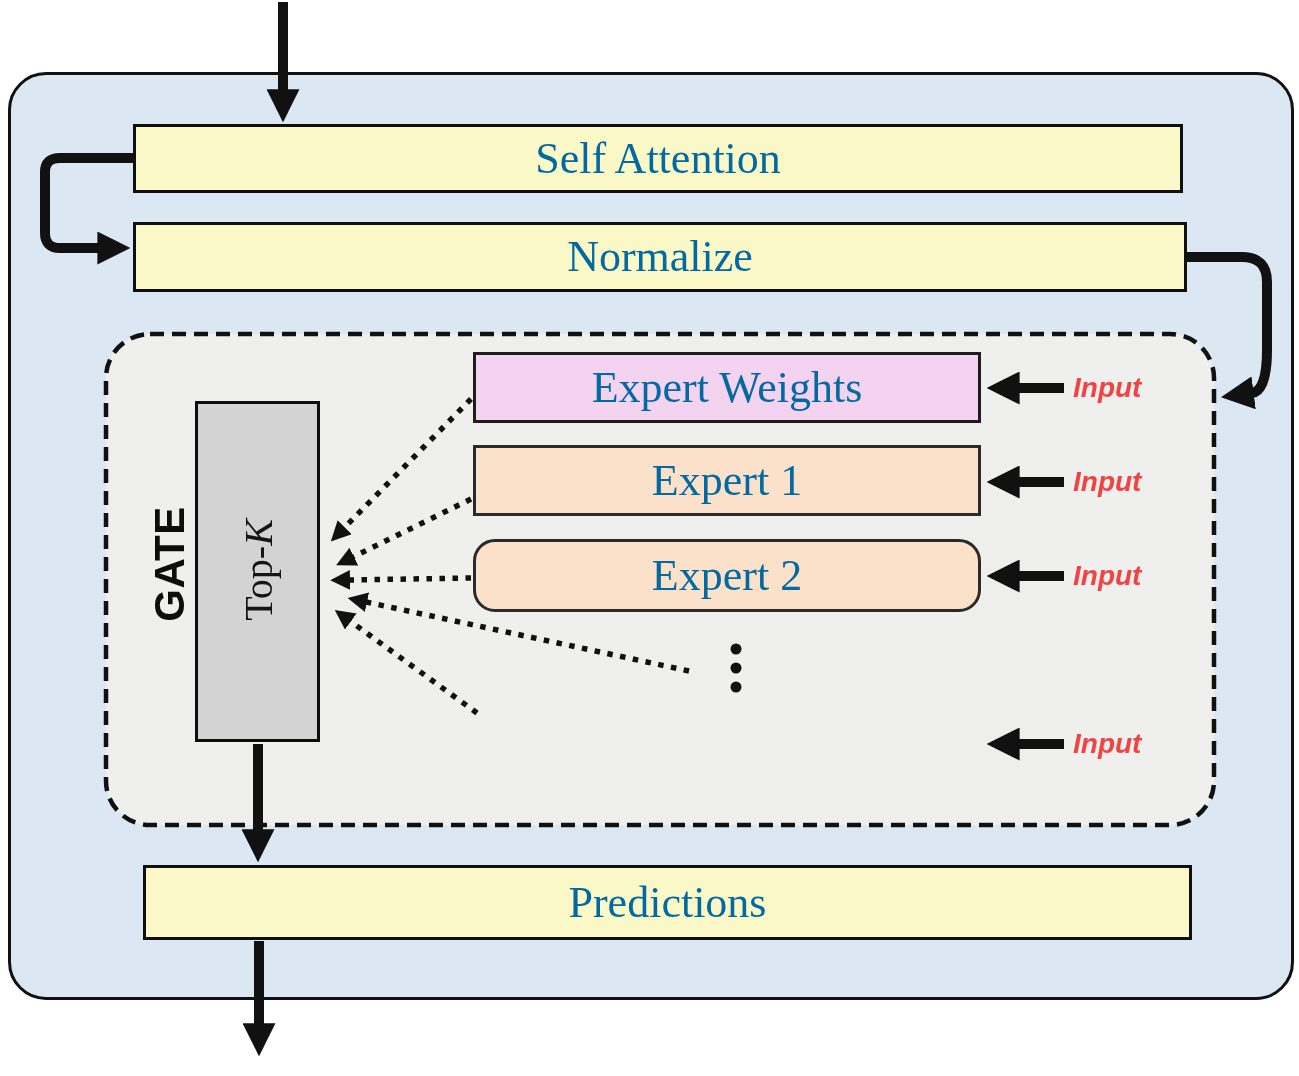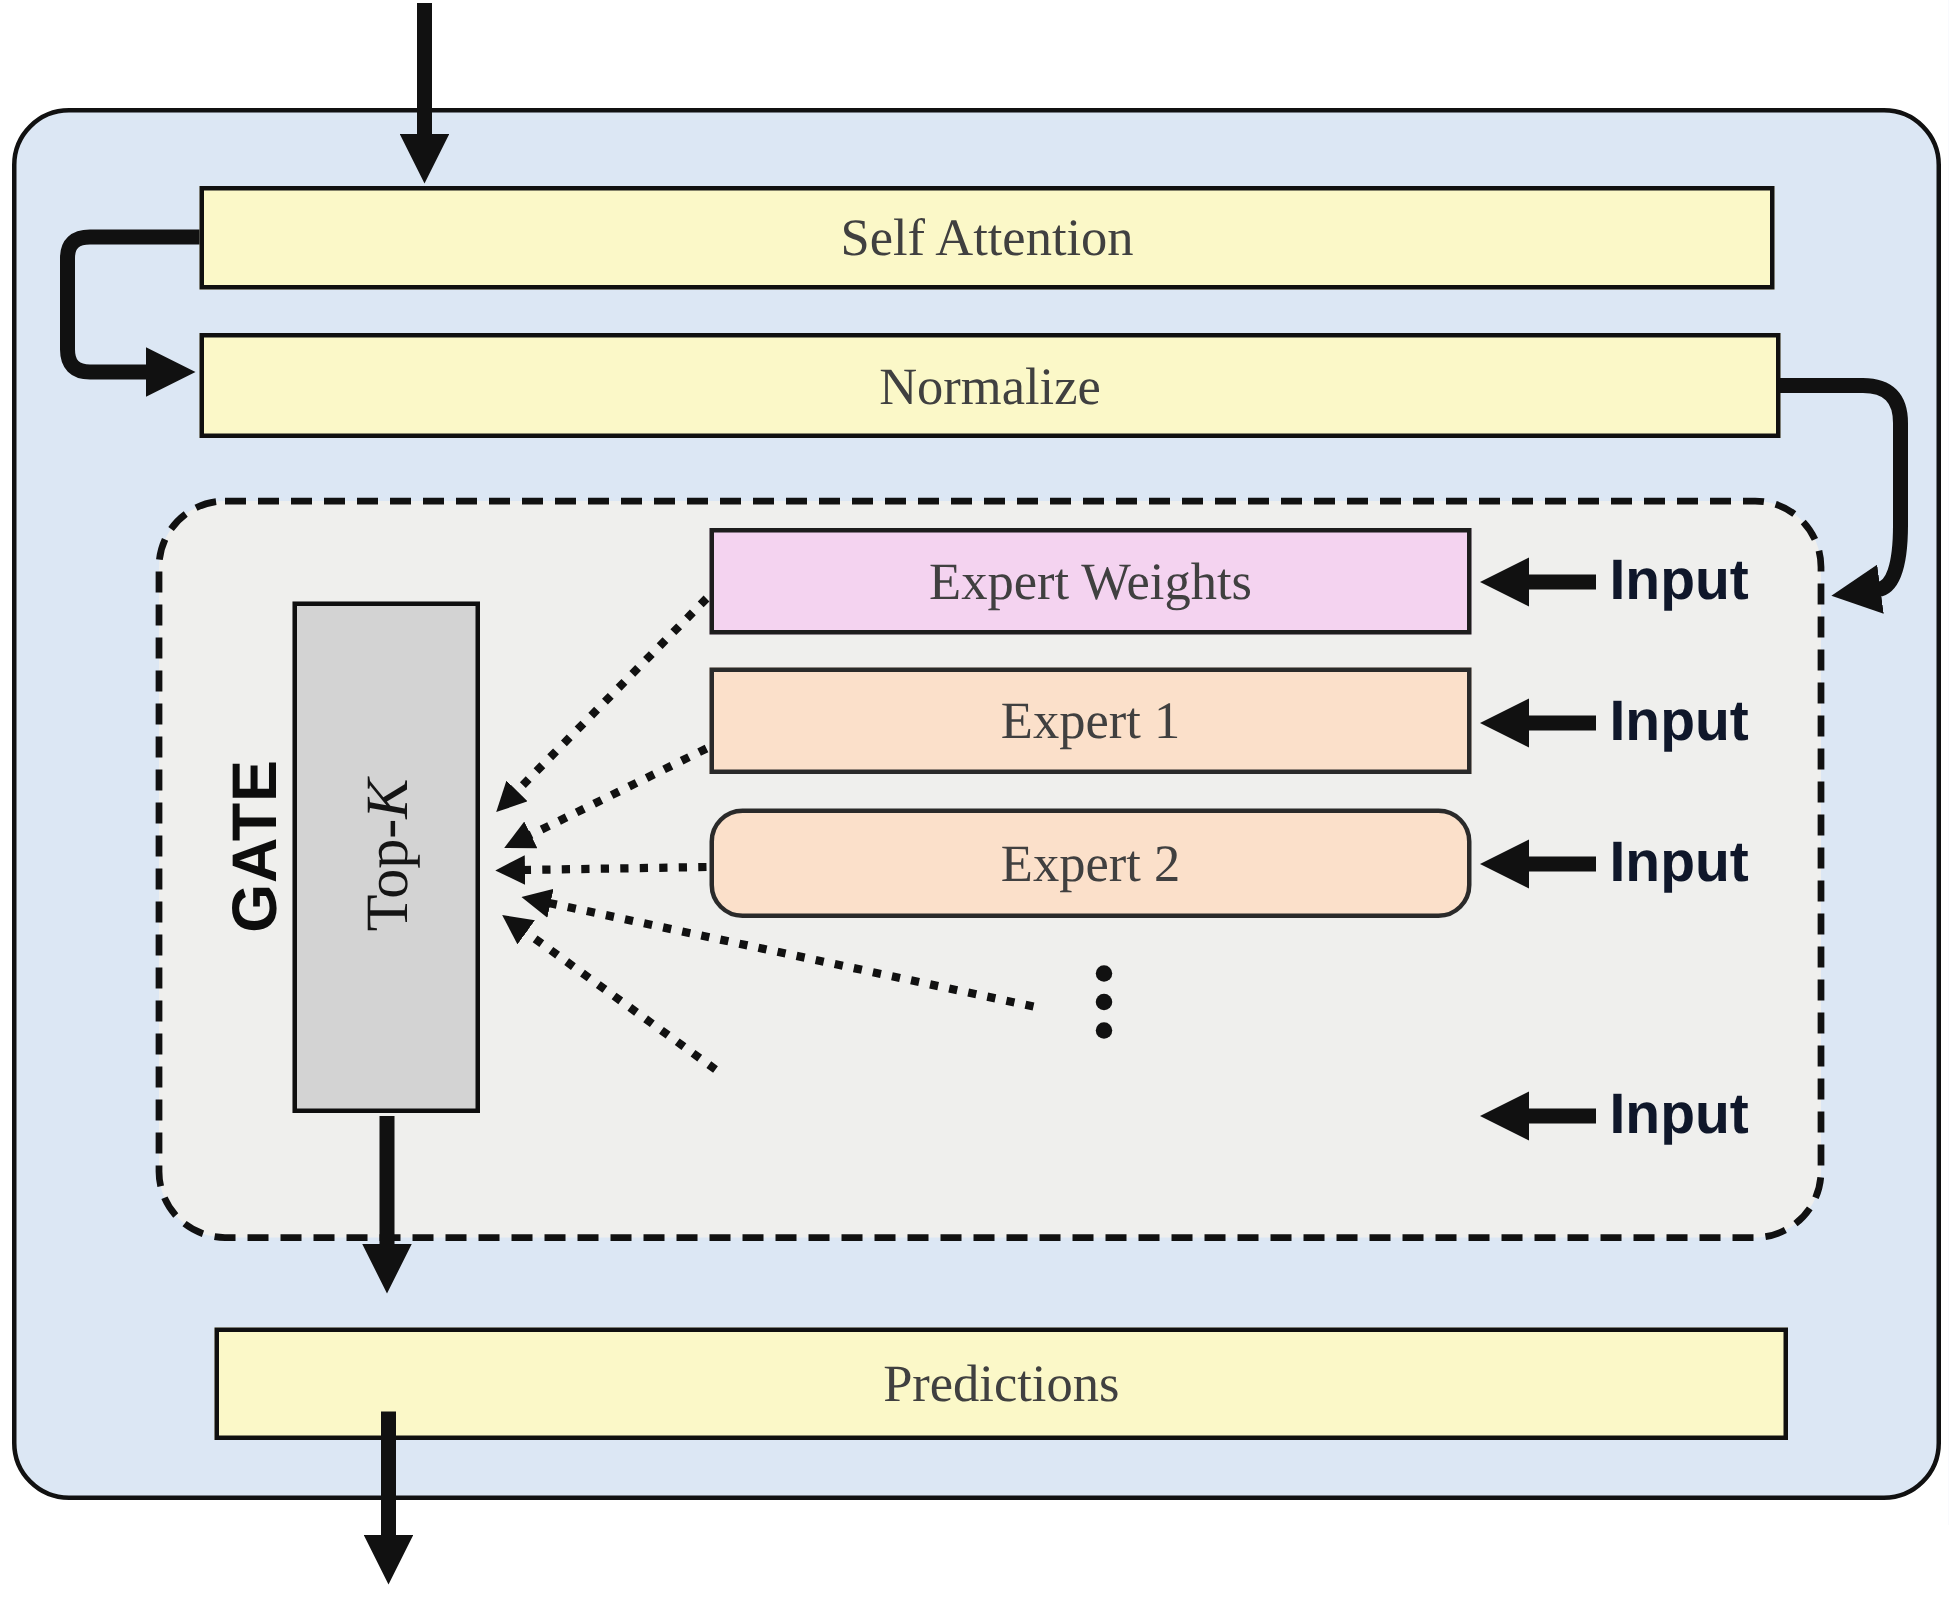--- a/index.html
+++ b/index.html
@@ -12,29 +12,29 @@
     left:8px;top:72px;width:1286px;height:928px;
     background:var(--container_blue,#dce7f4);
     border:3px solid var(--arrow,#111);border-radius:38px;
   }
   .moe-fill{
     left:106px;top:334px;width:1108px;height:491px;
     background:var(--moe_gray,#efefed);border-radius:44px;
   }
   .box{
     display:flex;align-items:center;justify-content:center;
-    font-size:35px;color:#404040;line-height:1;
+    font-size:44px;color:#0369a1;line-height:1;
   }
   .bar{
     background:var(--box_yellow,#fbf8c8);
     border:3.5px solid #101010;
   }
   .self-attn{left:133px;top:124px;width:1050px;height:69px;}
   .normalize{left:133px;top:222px;width:1054px;height:70px;}
-  .predictions{left:143px;top:885px;width:1049px;height:75px;}
+  .predictions{left:143px;top:865px;width:1049px;height:75px;}
   .gating{
     left:473px;top:352px;width:508px;height:71px;
     background:var(--gating_pink,#f4d3f0);border:3px solid #1d1d1d;
   }
   .expert{
     background:var(--expert_peach,#fbe0ca);border:3px solid #2a2a2a;
   }
   .expert1{left:473px;top:445px;width:508px;height:71px;}
   .expert2{left:473px;top:539px;width:508px;height:73px;border-radius:22px;}
   .expertN{left:481px;top:709px;width:499px;height:73px;}
@@ -49,22 +49,22 @@
   .gate-label{
     left:170px;top:564px;
     font-family:"Liberation Sans", sans-serif;font-weight:700;
     font-size:42px;letter-spacing:0.5px;color:#0d0d0d;
   }
   .topk-label{
     left:258px;top:570px;font-size:40px;color:#151515;
   }
   .input-label{
     position:absolute;left:1073px;transform:translateY(-50%);
-    font-family:"Liberation Sans", sans-serif;font-weight:600;
-    font-size:38px;color:#0f172a;white-space:nowrap;
+    font-family:"Liberation Sans", sans-serif;font-style:italic;font-weight:600;
+    font-size:28px;color:#ef4444;white-space:nowrap;
   }
   .var-italic{font-style:italic;}
   svg.overlay{position:absolute;left:0;top:0;pointer-events:none;}
 </style>
 </head>
 <body>
 
 <div class="canvas">
 
   <div class="abs outer"></div>

